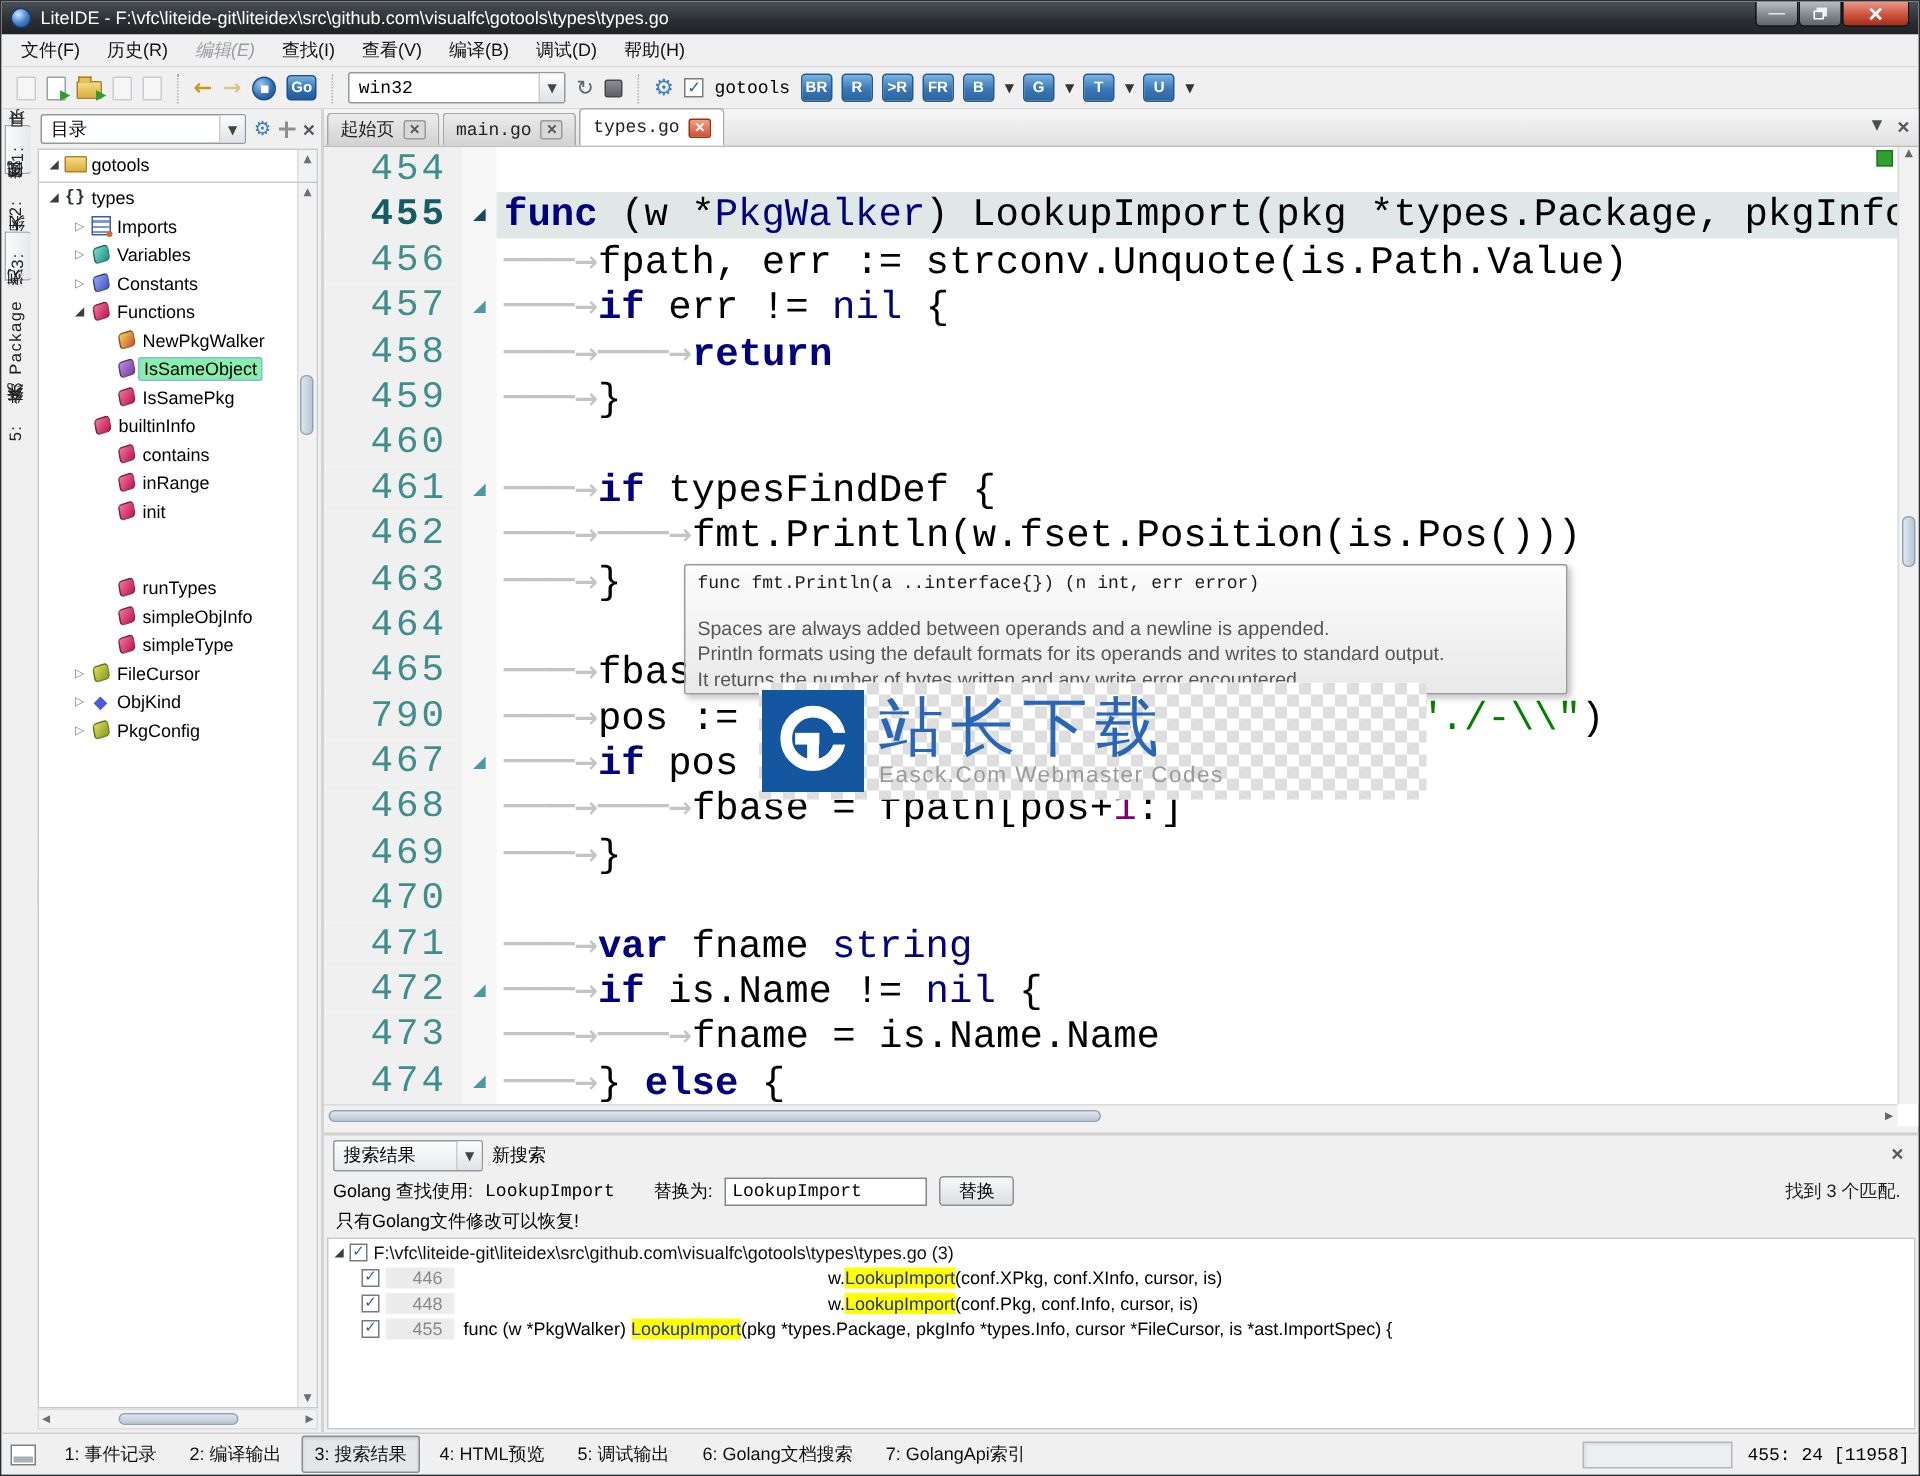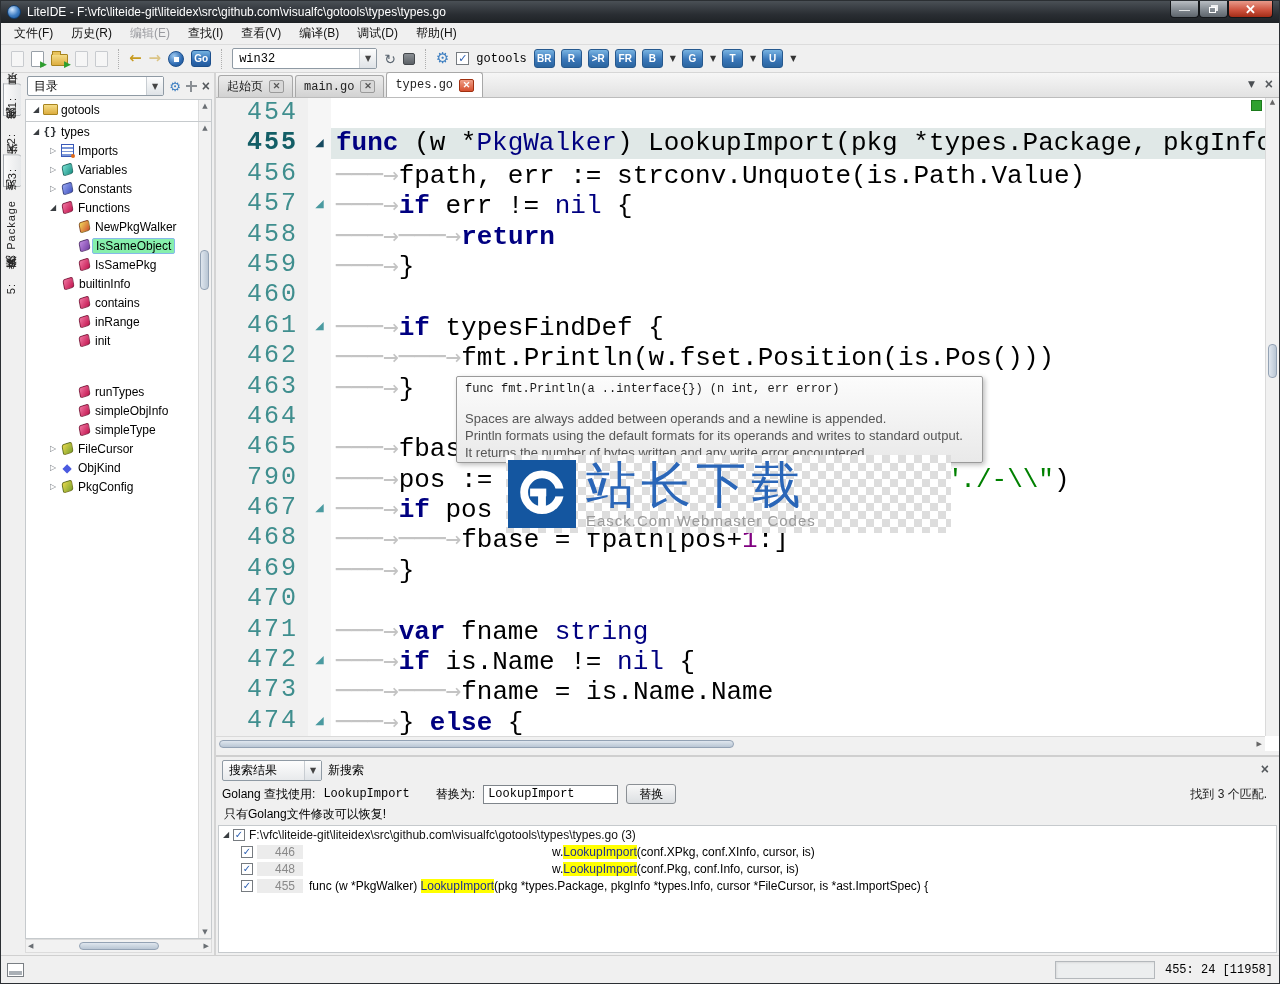--- a/index.html
+++ b/index.html
@@ -20,21 +20,21 @@
   .wbtn{height:17px;width:29px;border:1px solid #14171a;border-top:none;
     border-radius:0 0 4px 4px;display:flex;align-items:center;justify-content:center;
     background:linear-gradient(#b8bdc2,#7e858c 60%,#5d646b);color:#fff;font-size:11px;line-height:1;}
   .wbtn.close{width:45px;background:linear-gradient(#e89a8a,#cf5440 55%,#a32d17);font-size:13px;font-weight:bold;}
   .restore-glyph{width:7px;height:6px;border:1px solid #fff;box-shadow:2px -2px 0 0 rgba(255,255,255,.85);margin:2px 0 0 -2px;}
 
   
   .menubar{position:absolute;left:0;top:22px;width:100%;height:22px;background:#f0f0f0;
     border-bottom:1px solid #dcdcdc;display:flex;align-items:center;font-size:12px;padding-left:4px;}
   .menu-item{padding:3px 9px;color:#111;}
-  .menu-item.disabled{color:#9a9ba0;}
+  .menu-item.disabled{color:#9a9ba0;font-style:italic;}
 
   
   .toolbar{position:absolute;left:0;top:44px;width:100%;height:28px;background:#f0f0f0;
     border-bottom:1px solid #d6d6d6;display:flex;align-items:center;gap:7px;padding-left:10px;font-size:12px;}
   .tsep{width:1px;height:20px;border-left:1px dotted #aeaeae;margin:0 3px;}
   .tb-page{width:13px;height:16px;background:#fff;border:1px solid #98a0a8;border-radius:1px;position:relative;}
   .tb-page.dim{opacity:.45;}
   .tb-page .ov{position:absolute;right:-4px;bottom:-3px;font-size:9px;color:#2e9e2e;}
   .tb-folder{width:17px;height:12px;background:linear-gradient(#f4dc86,#ddad3f);border:1px solid #a8841f;
     border-radius:1px;position:relative;margin-top:3px;}
@@ -150,35 +150,35 @@
   .tok-num{color:#800080;}
   .tok-p{color:#000;}
   .tok-ws{color:#c4c4c4;font-family:"DejaVu Sans Mono",monospace;}
   .green-mark{position:absolute;right:17px;top:27px;width:11px;height:11px;background:#2fa12f;border:1px solid #1c7a1c;}
   .vsc{position:absolute;right:0;top:25px;width:14px;bottom:15px;background:#f1f1f1;border-left:1px solid #dadada;
     font-size:7px;color:#666;text-align:center;}
   .hsc{position:absolute;left:0;right:14px;bottom:0;height:15px;background:#f1f1f1;border-top:1px solid #dadada;
     display:flex;align-items:center;font-size:7px;color:#666;}
 
   
-  .tooltip{position:absolute;left:240px;top:303px;width:527px;height:87px;z-index:5;
+  .tooltip{position:absolute;left:240px;top:303px;width:589px;height:87px;z-index:5;
     background:linear-gradient(#fcfcfc,#e9e9e9);border:1px solid #9a9a9a;border-radius:2px;
     box-shadow:2px 2px 5px rgba(0,0,0,.25);padding:5px 8px;font-size:13px;}
   .tooltip .tt{color:#1a1a1a;margin-bottom:14px;}
   .tooltip .tb{color:#555;line-height:17px;}
 
   
   .wm{position:absolute;left:290px;top:382px;width:445px;height:78px;z-index:6;display:flex;align-items:center;
     background-color:#fff;
     background-image:linear-gradient(45deg,#ddd 25%,transparent 25%,transparent 75%,#ddd 75%),
                      linear-gradient(45deg,#ddd 25%,transparent 25%,transparent 75%,#ddd 75%);
     background-size:16px 16px;background-position:0 0,8px 8px;}
   .wm-logo{width:68px;height:70px;margin-left:2px;flex:none;}
   .wm-texts{margin-left:10px;}
-  .wm-title{font-size:50px;color:#2a66b8;letter-spacing:5px;line-height:1.05;}
+  .wm-title{font-size:43px;color:#2a66b8;letter-spacing:5px;line-height:1.05;}
   .wm-sub{font-size:15px;color:#9a9a9a;margin-top:0px;letter-spacing:1px;}
 
   
   .bpanel{position:absolute;left:215px;right:0;top:754px;height:202px;background:#f0f0f0;border-top:2px solid #cfcfcf;}
   .bp-head{height:26px;display:flex;align-items:center;gap:6px;padding:0 6px;font-size:12px;position:relative;}
   .bp-head .combo{width:100px;height:21px;background:linear-gradient(#fdfdfd,#e8eaec);}
   .bp-x{position:absolute;right:10px;top:5px;}
   .bp-form{height:22px;display:flex;align-items:center;gap:8px;padding:0 6px;font-size:12px;position:relative;}
   .bp-form input{width:135px;height:19px;border:1px solid #7f858b;padding:0 4px;font-size:12px;
     font-family:"Liberation Mono",monospace;}
@@ -761,18 +761,27 @@
         <div class="rrow" style="padding-left: 22px;">
           <span class="cb g">✓</span>
           <span class="lnum">455</span>
           <span class="rc" style="padding-left: 2px;"><span>func (w *PkgWalker) </span><span class="hl">LookupImport</span><span>(pkg *types.Package, pkgInfo *types.Info, cursor *FileCursor, is *ast.ImportSpec) {</span></span>
         </div>
       </div>
   </div>
 
   <div class="statusbar">
     <span class="sb-ico"></span>
+    <span id="sbbtns" style="display:flex;gap:4px;">
+        <span class="sb-btn">1: 事件记录</span>
+        <span class="sb-btn">2: 编译输出</span>
+        <span class="sb-btn active">3: 搜索结果</span>
+        <span class="sb-btn">4: HTML预览</span>
+        <span class="sb-btn">5: 调试输出</span>
+        <span class="sb-btn">6: Golang文档搜索</span>
+        <span class="sb-btn">7: GolangApi索引</span>
+      </span>
     <span class="sb-right">
       <span class="sb-box"></span>
       <span class="sb-pos">455: 24 [11958]</span>
     </span>
   </div>
 </div>
 
 </body></html>

